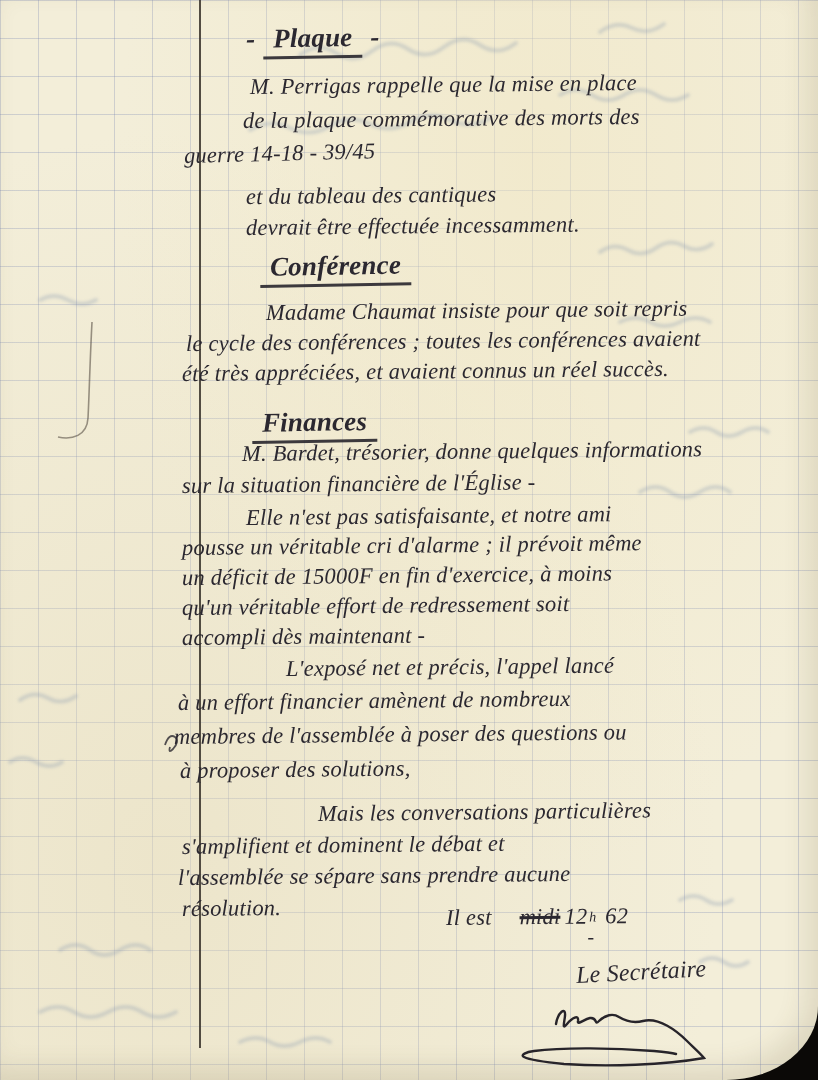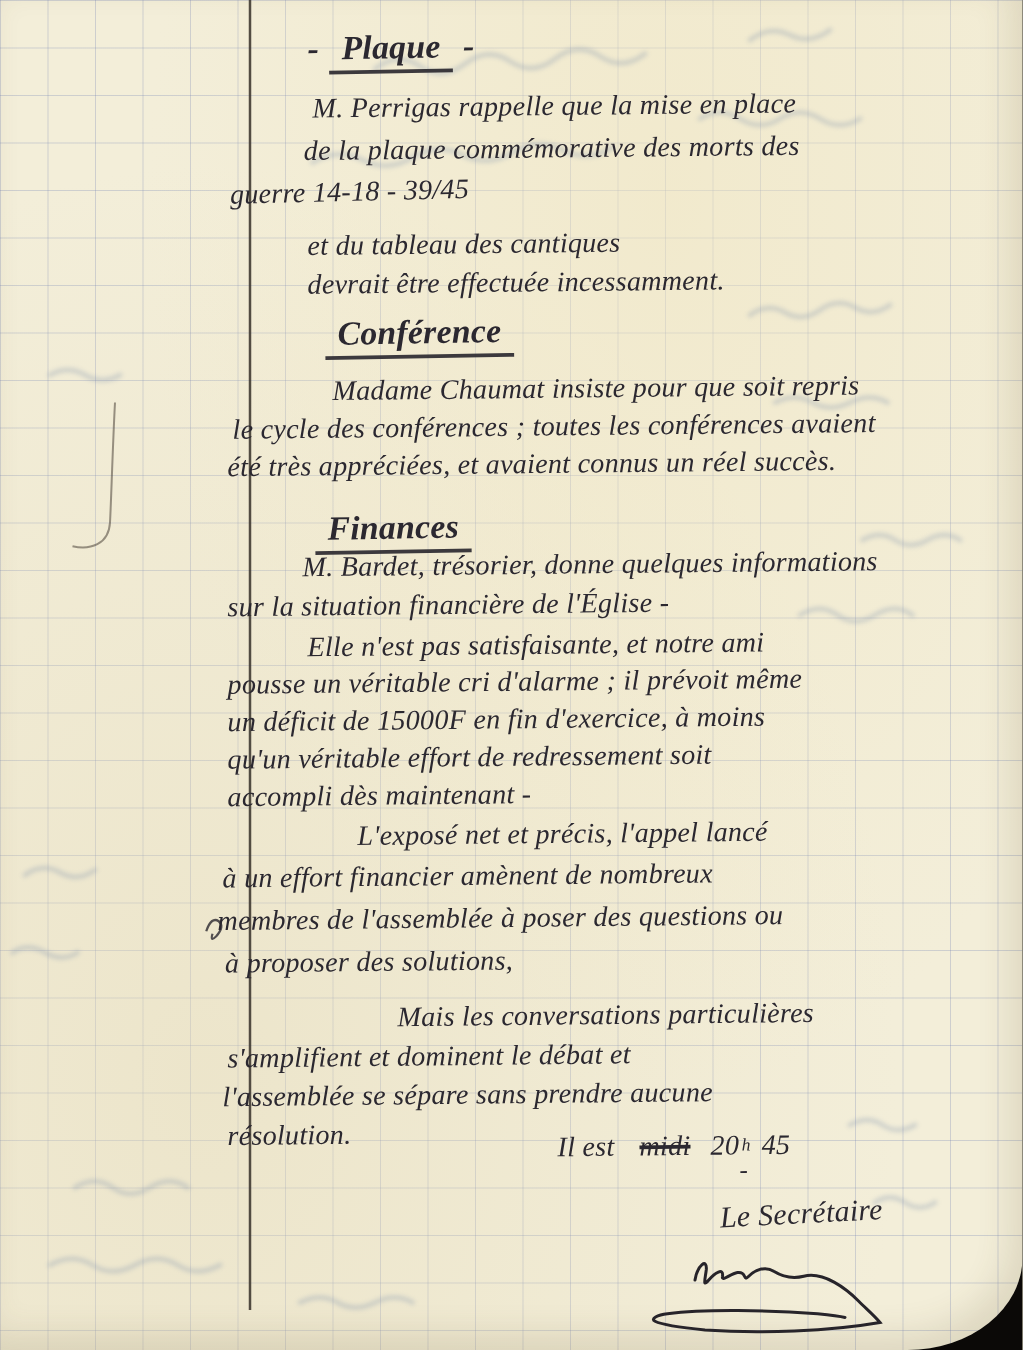--- a/index.html
+++ b/index.html
@@ -30,23 +30,23 @@
     position:absolute;font-style:italic;color:#2b2830;
     font-size:22.5px;letter-spacing:.2px;white-space:nowrap;
     transform:rotate(-0.6deg);transform-origin:left center;
   }
   .heading{font-size:27px;font-weight:bold;transform:rotate(-1deg);}
   .head-word{border-bottom:3px solid rgba(40,38,44,.9);padding:0 10px 3px;}
   .dash{margin:0 8px;font-weight:bold;}
   .struck{
     text-decoration:line-through;
     text-decoration-thickness:3px;
-    margin:0 16px;
+    margin:0 4px;
   }
-  .time-prefix{margin-right:4px;}
+  .time-prefix{margin-right:24px;}
   .unit-stack{display:inline-block;position:relative;width:18px;vertical-align:baseline;}
   .unit-stack sup{position:absolute;left:2px;top:-14px;font-size:14px;}
   .unit-dash{position:absolute;left:0;top:2px;font-size:20px;}
   .signoff{font-size:24px;transform:rotate(-3deg);}
 </style>
 </head>
 <body>
 
 <div class="page">
 
@@ -117,21 +117,21 @@
     <div class="hw" style="left:180px;top:758px">à proposer des solutions,</div>
 
     <div class="hw" style="left:318px;top:801px">Mais les conversations particulières</div>
     <div class="hw" style="left:182px;top:834px">s'amplifient et dominent le débat et</div>
     <div class="hw" style="left:178px;top:865px">l'assemblée se sépare sans prendre aucune</div>
     <div class="hw" style="left:182px;top:896px">résolution.</div>
   </div>
 
   <div>
     <div class="hw" style="left:446px;top:905px">
-      <span class="time-prefix">Il est</span><span class="struck">midi</span><span>20</span><span class="unit-stack"><sup>h</sup><span class="unit-dash">-</span></span><span>45</span>
+      <span class="time-prefix">Il est</span><span class="struck">midi</span><span>12</span><span class="unit-stack"><sup>h</sup><span class="unit-dash">-</span></span><span>62</span>
     </div>
     <div class="hw signoff" style="left:576px;top:962px">Le Secrétaire</div>
     <svg class="overlay" style="left:520px;top:990px" width="270" height="80" viewBox="0 0 270 80">
       <path d="M36,34 c2,-12 10,-18 9,-8 c-1,8 -3,14 2,8 c5,-6 12,-10 11,-3 c-1,5 6,-2 12,-3
                c8,-1 4,8 9,3 c6,-6 14,-8 20,-4 c8,5 16,6 24,4 c16,-4 34,10 44,20
                c6,6 13,12 17,17 c-40,7 -96,9 -140,6 c-20,-2 -34,-4 -40,-7
                c-4,-2 2,-5 10,-6 c30,-4 80,-3 120,0 c10,1 18,2 22,3" fill="none" stroke="#27242a" stroke-width="2.4" stroke-linecap="round"></path>
     </svg>
   </div>
 

